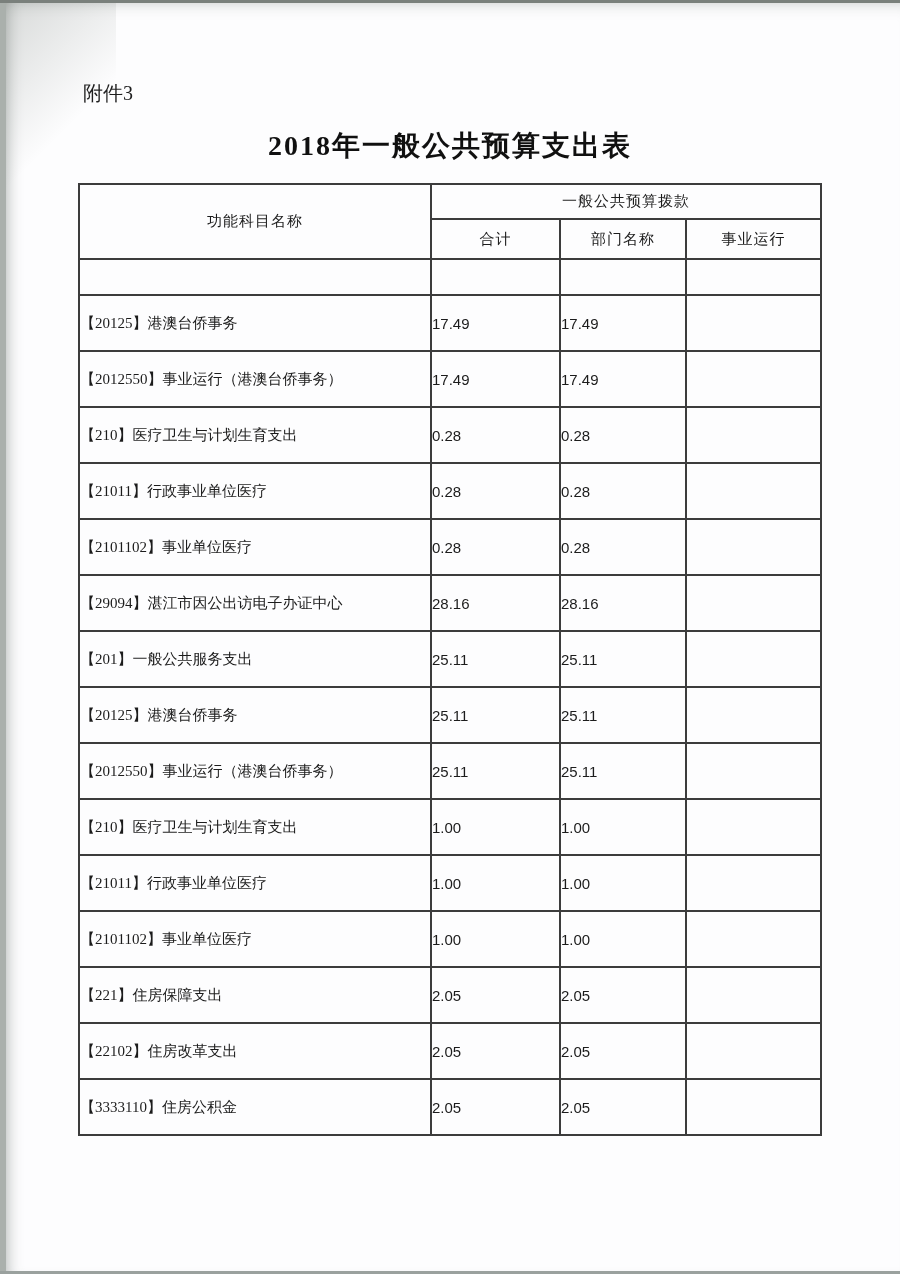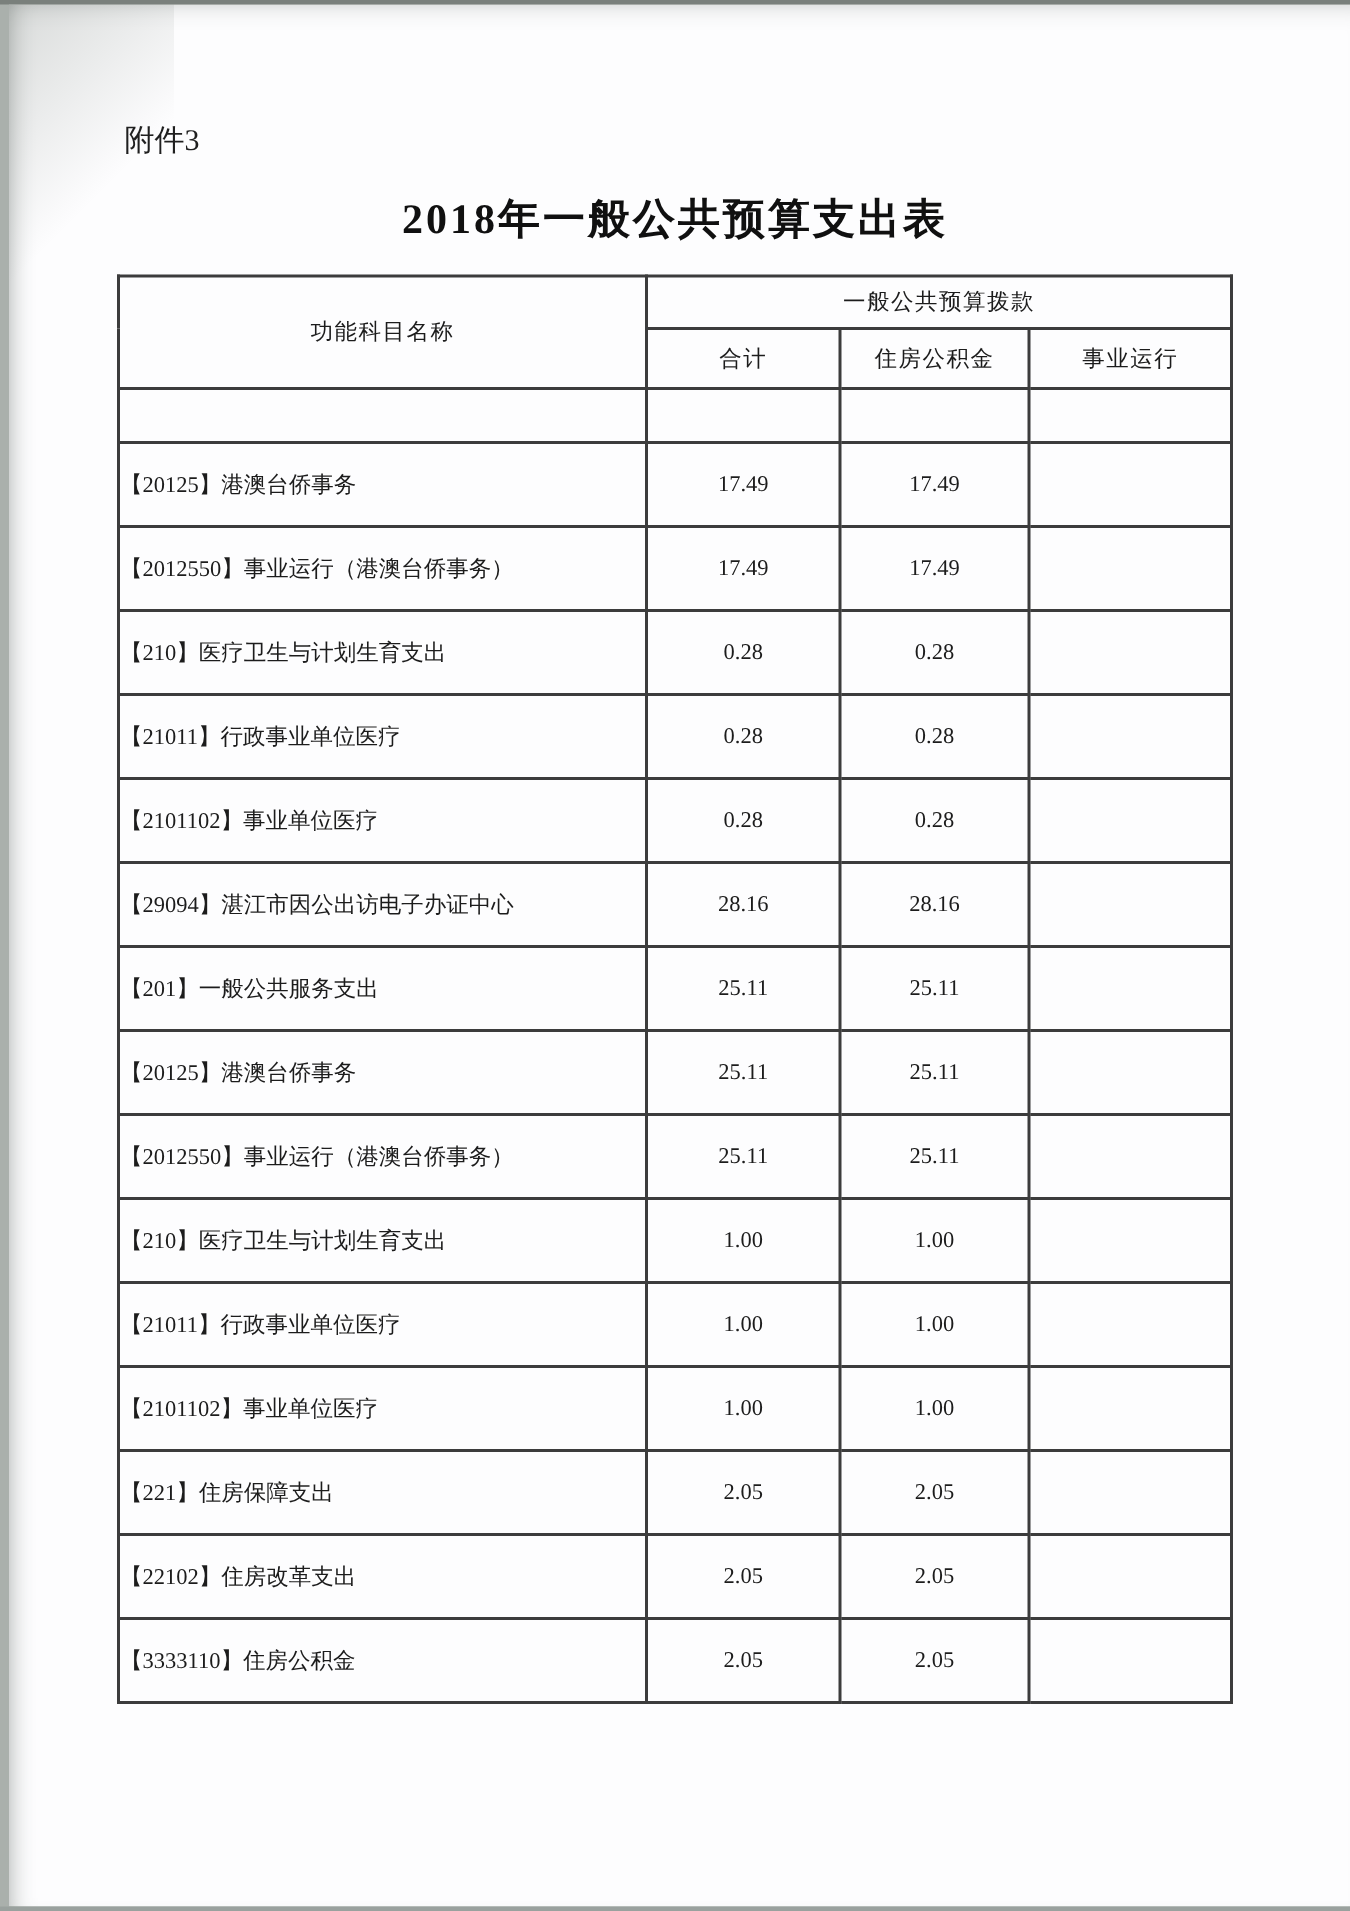--- a/index.html
+++ b/index.html
@@ -62,22 +62,22 @@
     overflow: hidden;
     white-space: nowrap;
   }
   tr.hrow-a { height: 35px; }
   tr.hrow-b { height: 40px; }
   tr.row-empty { height: 36px; }
   tr.drow { height: 56px; }
   td.hd { text-align: center; vertical-align: middle; letter-spacing: 1px; }
   td.name-cell { text-align: left; vertical-align: middle; }
   td.num-cell {
-    text-align: center; vertical-align: middle; padding-right: 7px;
-    font-family: Liberation Serif, serif;
+    text-align: left; vertical-align: middle; padding-right: 7px;
+    font-family: Liberation Sans, sans-serif;
   }
   td.ind0 { padding-left: 6px; }
   td.ind1 { padding-left: 14px; }
   td.ind2 { padding-left: 30px; }
   td.ind3 { padding-left: 47px; }
 </style>
 </head>
 <body>
 
 <div class="top-edge"></div>
@@ -99,21 +99,21 @@
         <col style="width:126px">
         <col style="width:135px">
     </colgroup>
     <tbody>
       <tr class="hrow-a">
         <td class="hd" rowspan="2">功能科目名称</td>
         <td class="hd" colspan="3">一般公共预算拨款</td>
       </tr>
       <tr class="hrow-b">
         <td class="hd">合计</td>
-        <td class="hd">住房公积金</td>
+        <td class="hd">部门名称</td>
         <td class="hd">事业运行</td>
       </tr>
 
       <tr class="row-empty">
         <td class="name-cell ind0"></td>
         <td class="num-cell"></td>
         <td class="num-cell"></td>
         <td class="num-cell"></td>
       </tr>
       <tr class="drow">

